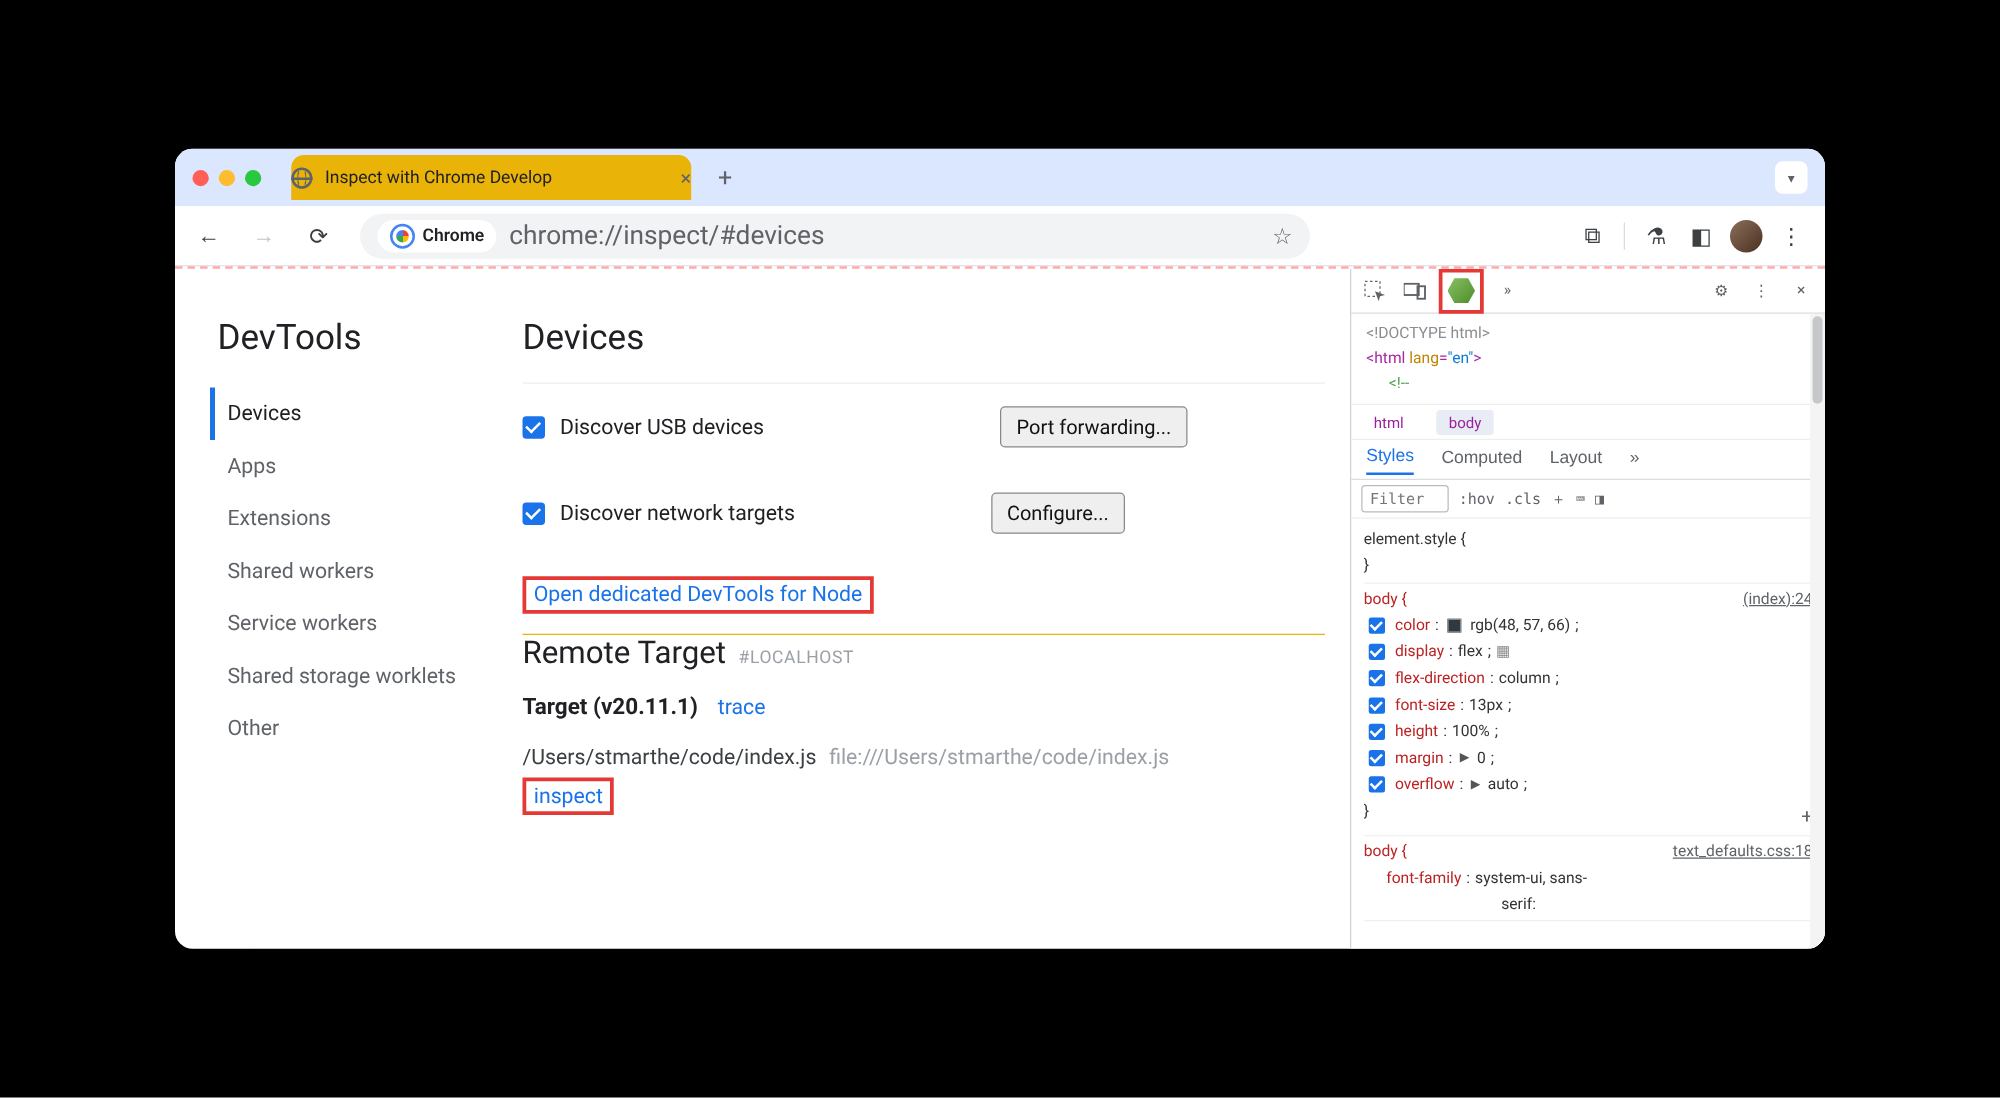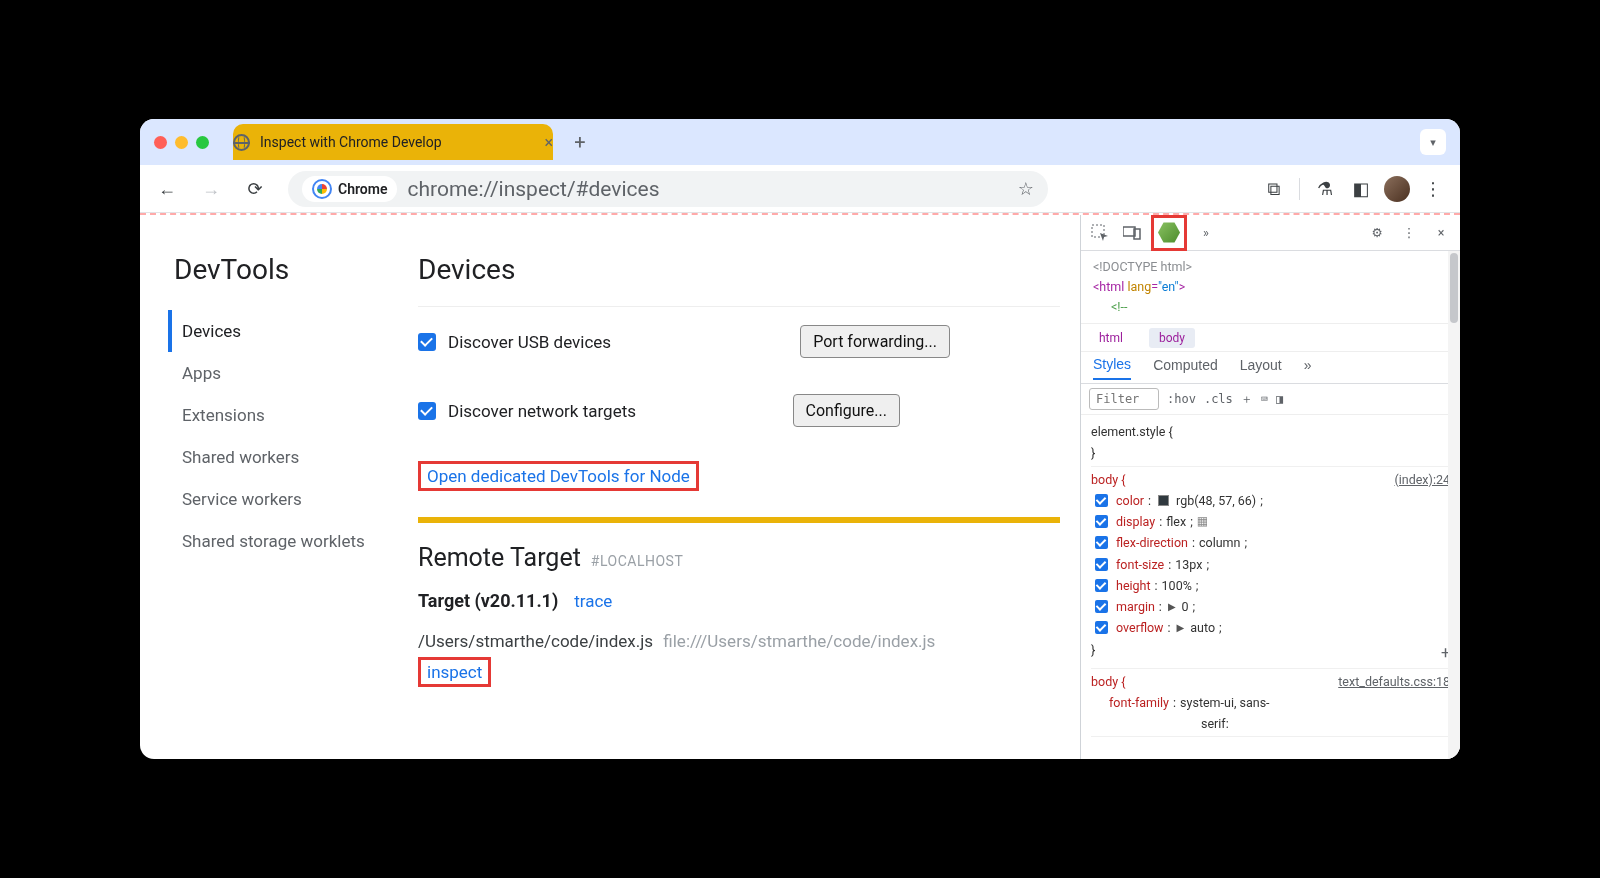--- a/index.html
+++ b/index.html
@@ -41,21 +41,21 @@
     .h1 { font-size:28px; font-weight:400; color:#202124; margin-bottom:20px;}
     .row { display:flex; align-items:center; padding:18px 0; border-top:1px solid #eee;}
     .row:first-of-type{border-top:1px solid #eee}
     .ck { width:18px; height:18px; background:#1a73e8; border-radius:3px; margin-right:12px; position:relative; flex-shrink:0;}
     .ck::after{content:"";position:absolute;left:5px;top:2px;width:5px;height:9px;border:solid #fff;border-width:0 2px 2px 0;transform:rotate(45deg)}
     .ck-label{font-size:17px;color:#202124}
     .gbtn{font-size:16px;padding:6px 12px;background:#efefef;border:1px solid #888;border-radius:4px;cursor:pointer;color:#111}
     .link{color:#1a73e8;font-size:17px;cursor:pointer}
     .redbox{border:3px solid #e53935;display:inline-block;padding:2px 6px}
     .open-node-row{padding:16px 0;border-top:none}
-    .section2{margin-top:10px;border-top:6px solid #eab308;padding-top:20px}
+    .section2{border-top:1px solid #eab308;}
     .rt-head{font-size:25px;font-weight:400;color:#202124}
     .rt-tag{font-size:14px;color:#9aa0a6;letter-spacing:.5px;margin-left:6px}
     .tgt-line{margin-top:18px}
     .tgt-name{font-size:18px;font-weight:700;color:#202124}
     .trace{color:#1a73e8;font-size:17px;margin-left:12px;cursor:pointer}
     .tgt-path{margin-top:20px;font-size:17px}
     .p1{color:#3c4043}
     .p2{color:#9aa0a6;margin-left:6px}
     .inspect-wrap{margin-top:6px}
     
@@ -141,20 +141,21 @@
   <div class="body">
     <div class="page">
       <div class="sidebar">
         <div class="logo">DevTools</div>
         <div class="nav-item active">Devices</div>
         <div class="nav-item">Apps</div>
         <div class="nav-item">Extensions</div>
         <div class="nav-item">Shared workers</div>
         <div class="nav-item">Service workers</div>
         <div class="nav-item">Shared storage worklets</div>
+        <div class="nav-item">Other</div>
       </div>
       <div class="main">
         <div class="h1">Devices</div>
         <div class="row">
           <span class="ck"></span>
           <span class="ck-label">Discover USB devices</span>
           <div style="flex:1"></div>
           <button class="gbtn" style="margin-right:110px">Port forwarding...</button>
         </div>
         <div class="row" style="border-top:none">

